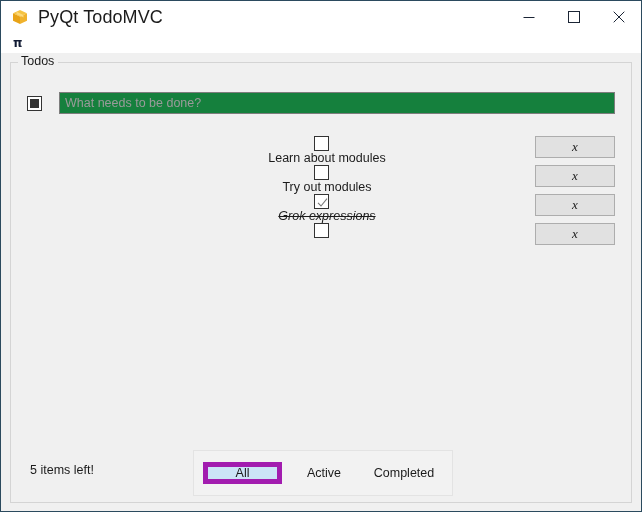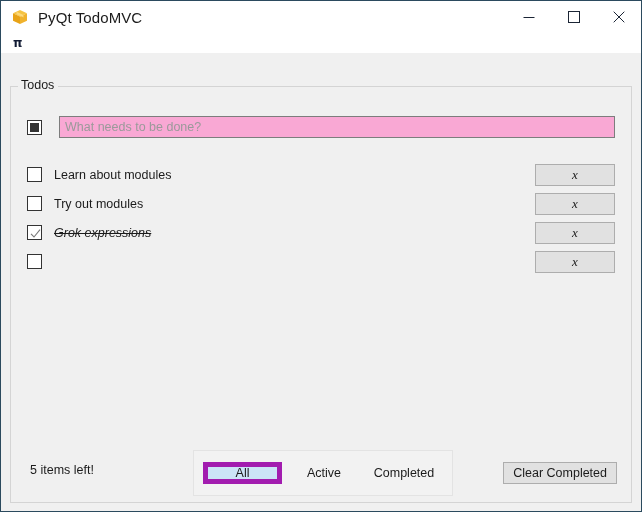--- a/index.html
+++ b/index.html
@@ -39,21 +39,21 @@
   }
   .title-icon {
     width: 20px;
     height: 20px;
     margin-left: 9px;
     margin-right: 8px;
     position: relative;
     flex: 0 0 20px;
   }
   .title-text {
-    font-size: 15px;
+    font-size: 18px;
     color: #1b1b1b;
     letter-spacing: 0.1px;
     white-space: nowrap;
   }
   .winbtns {
     margin-left: auto;
     display: flex;
     height: 32px;
   }
   .winbtn {
@@ -96,21 +96,20 @@
 
   
   .groupbox {
     position: absolute;
     left: 9px;
     top: 9px;
     right: 9px;
     bottom: 8px;
     border: 1px solid #d4d4d4;
     box-sizing: border-box;
-    margin-top: 24px;
   }
   .groupbox-title {
     position: absolute;
     left: 7px;
     top: -9px;
     background: #f0f0f0;
     padding: 0 4px 0 3px;
     font-size: 12.5px;
     color: #1b1b1b;
     line-height: 14px;
@@ -148,41 +147,42 @@
     width: 9px; height: 9px;
     background: #333333;
   }
   .cb.checked svg { position: absolute; left: 1px; top: 1px; }
   .newtodo-input {
     margin-left: 17px;
     flex: 1 1 auto;
     height: 22px;
     box-sizing: border-box;
     border: 1px solid #7d7d7d;
-    background: #f9a8d4;
+    background: #15803d;
     font-size: 12.5px;
     color: #1b1b1b;
     padding: 0 5px;
     font-family: "Liberation Sans", sans-serif;
     outline: none;
   }
   .newtodo-input::placeholder { color: #9a9a9a; opacity: 1; }
 
   
   .todo-list {
     position: absolute;
     left: 16px;
     top: 73px;
     right: 16px;
   }
   .todo-row {
     height: 29px;
     display: flex;
     align-items: center;
     position: relative;
+    flex-direction: column;
   }
   .todo-label {
     margin-left: 12px;
     font-size: 12.5px;
     color: #1b1b1b;
     white-space: nowrap;
   }
   .todo-label.done { text-decoration: line-through; font-style: italic; }
   .del-btn {
     position: absolute;
@@ -354,20 +354,19 @@
 
         <div class="footer">
           <div class="items-left">5 items left!</div>
 
           <div class="filter-group">
             <div class="filter-btn sel fb0">All</div>
             <div class="filter-btn fb1">Active</div>
             <div class="filter-btn fb2">Completed</div>
           </div>
 
-          <div class="clear-btn">Clear Completed</div>
         </div>
 
       </div>
     </div>
 
   </div>
 </div>
 
 </body></html>

